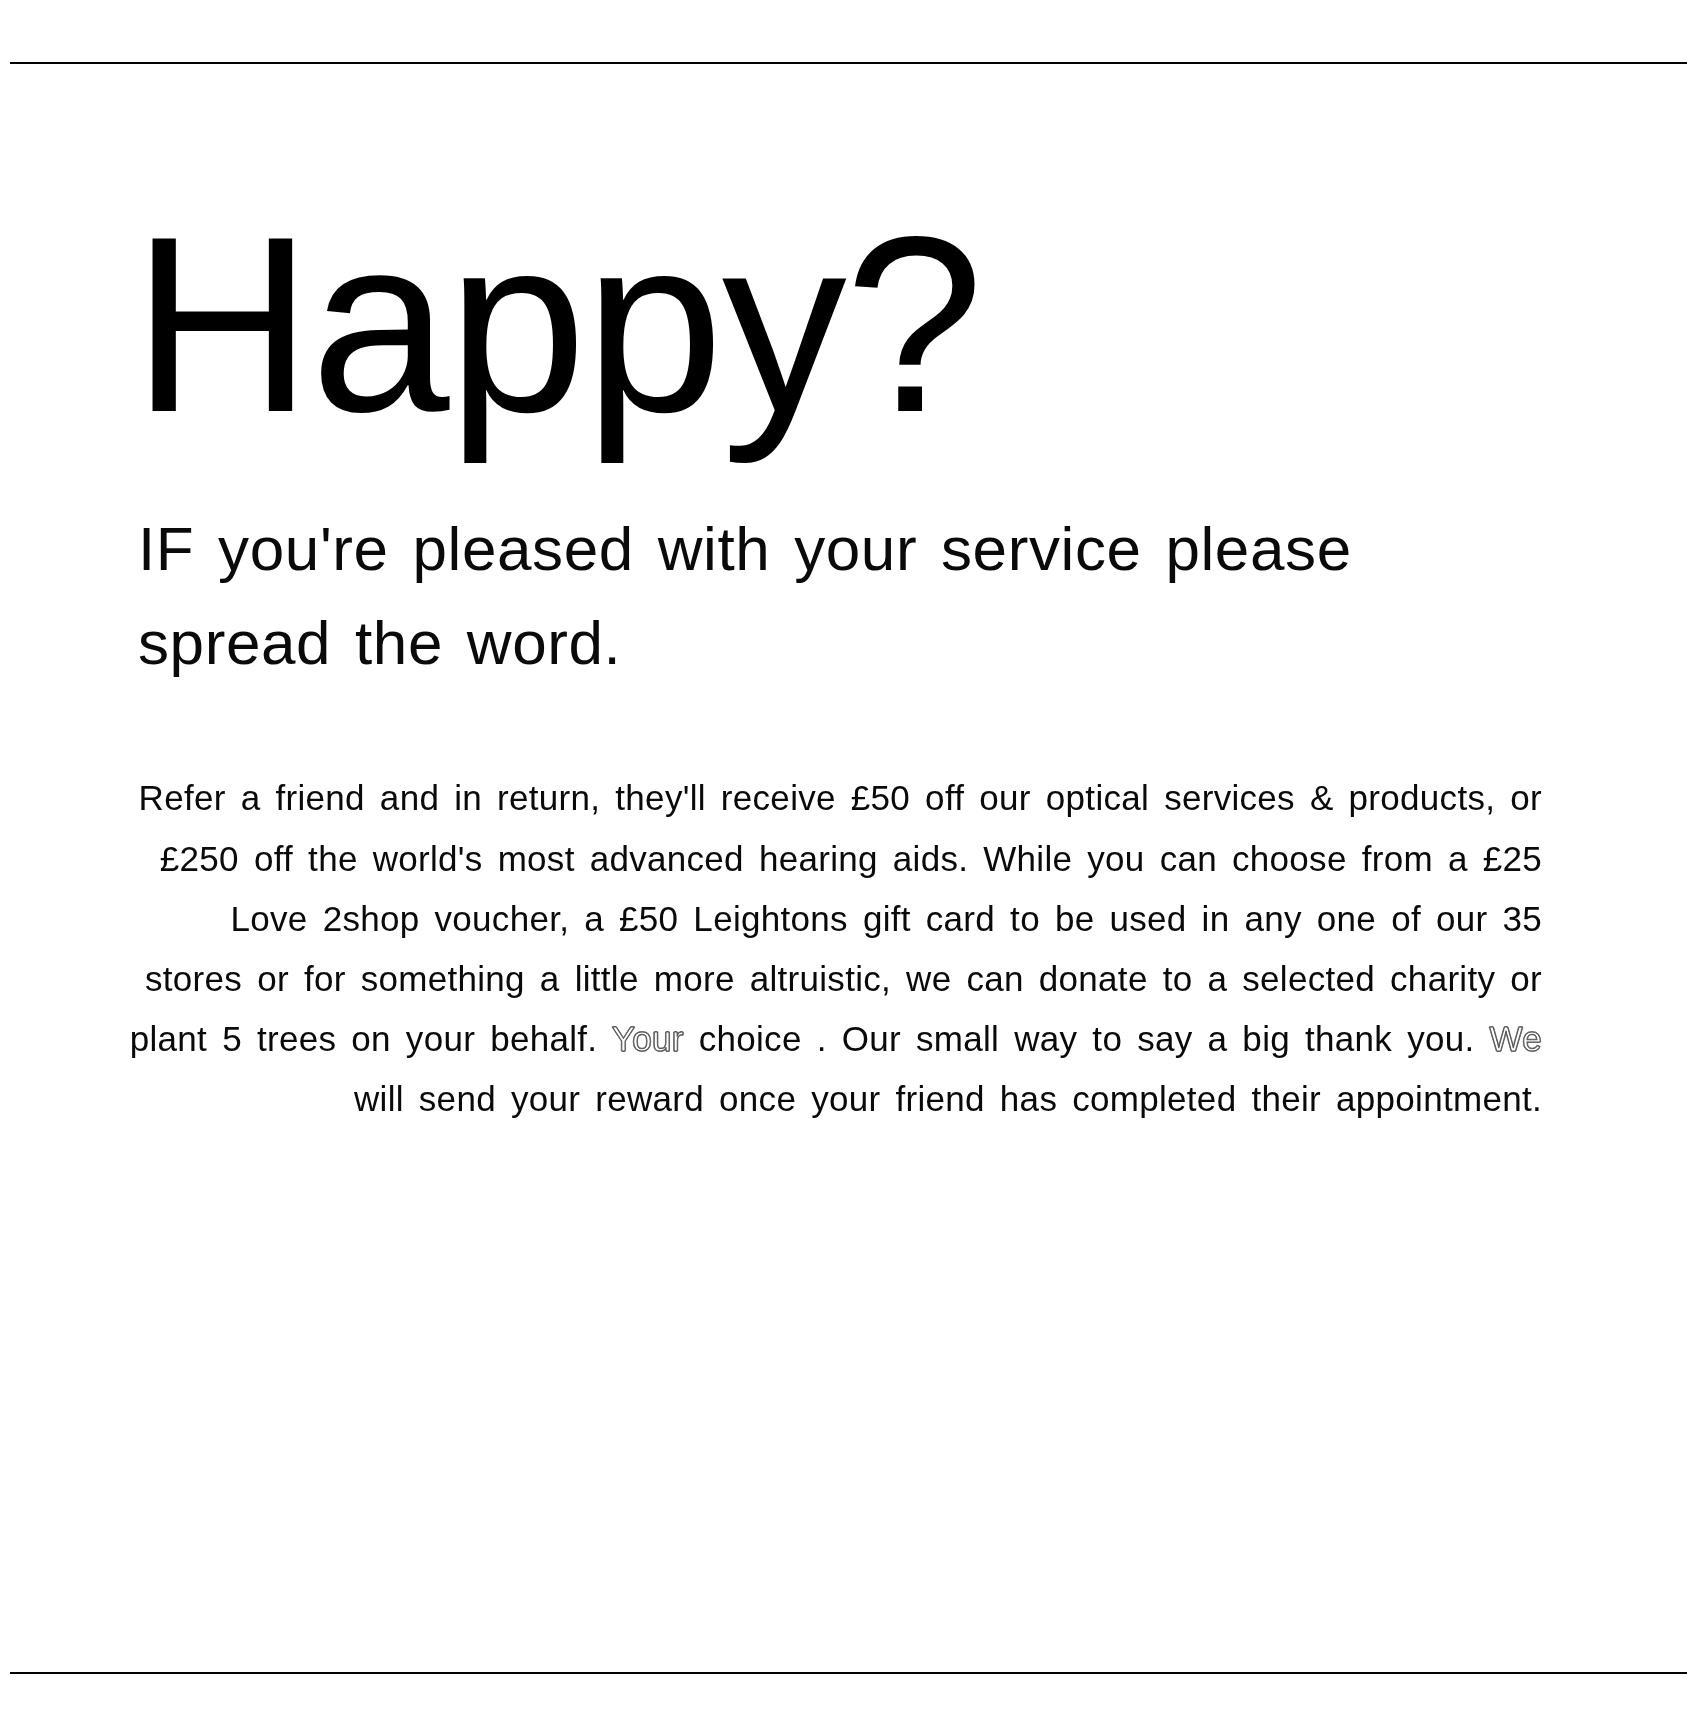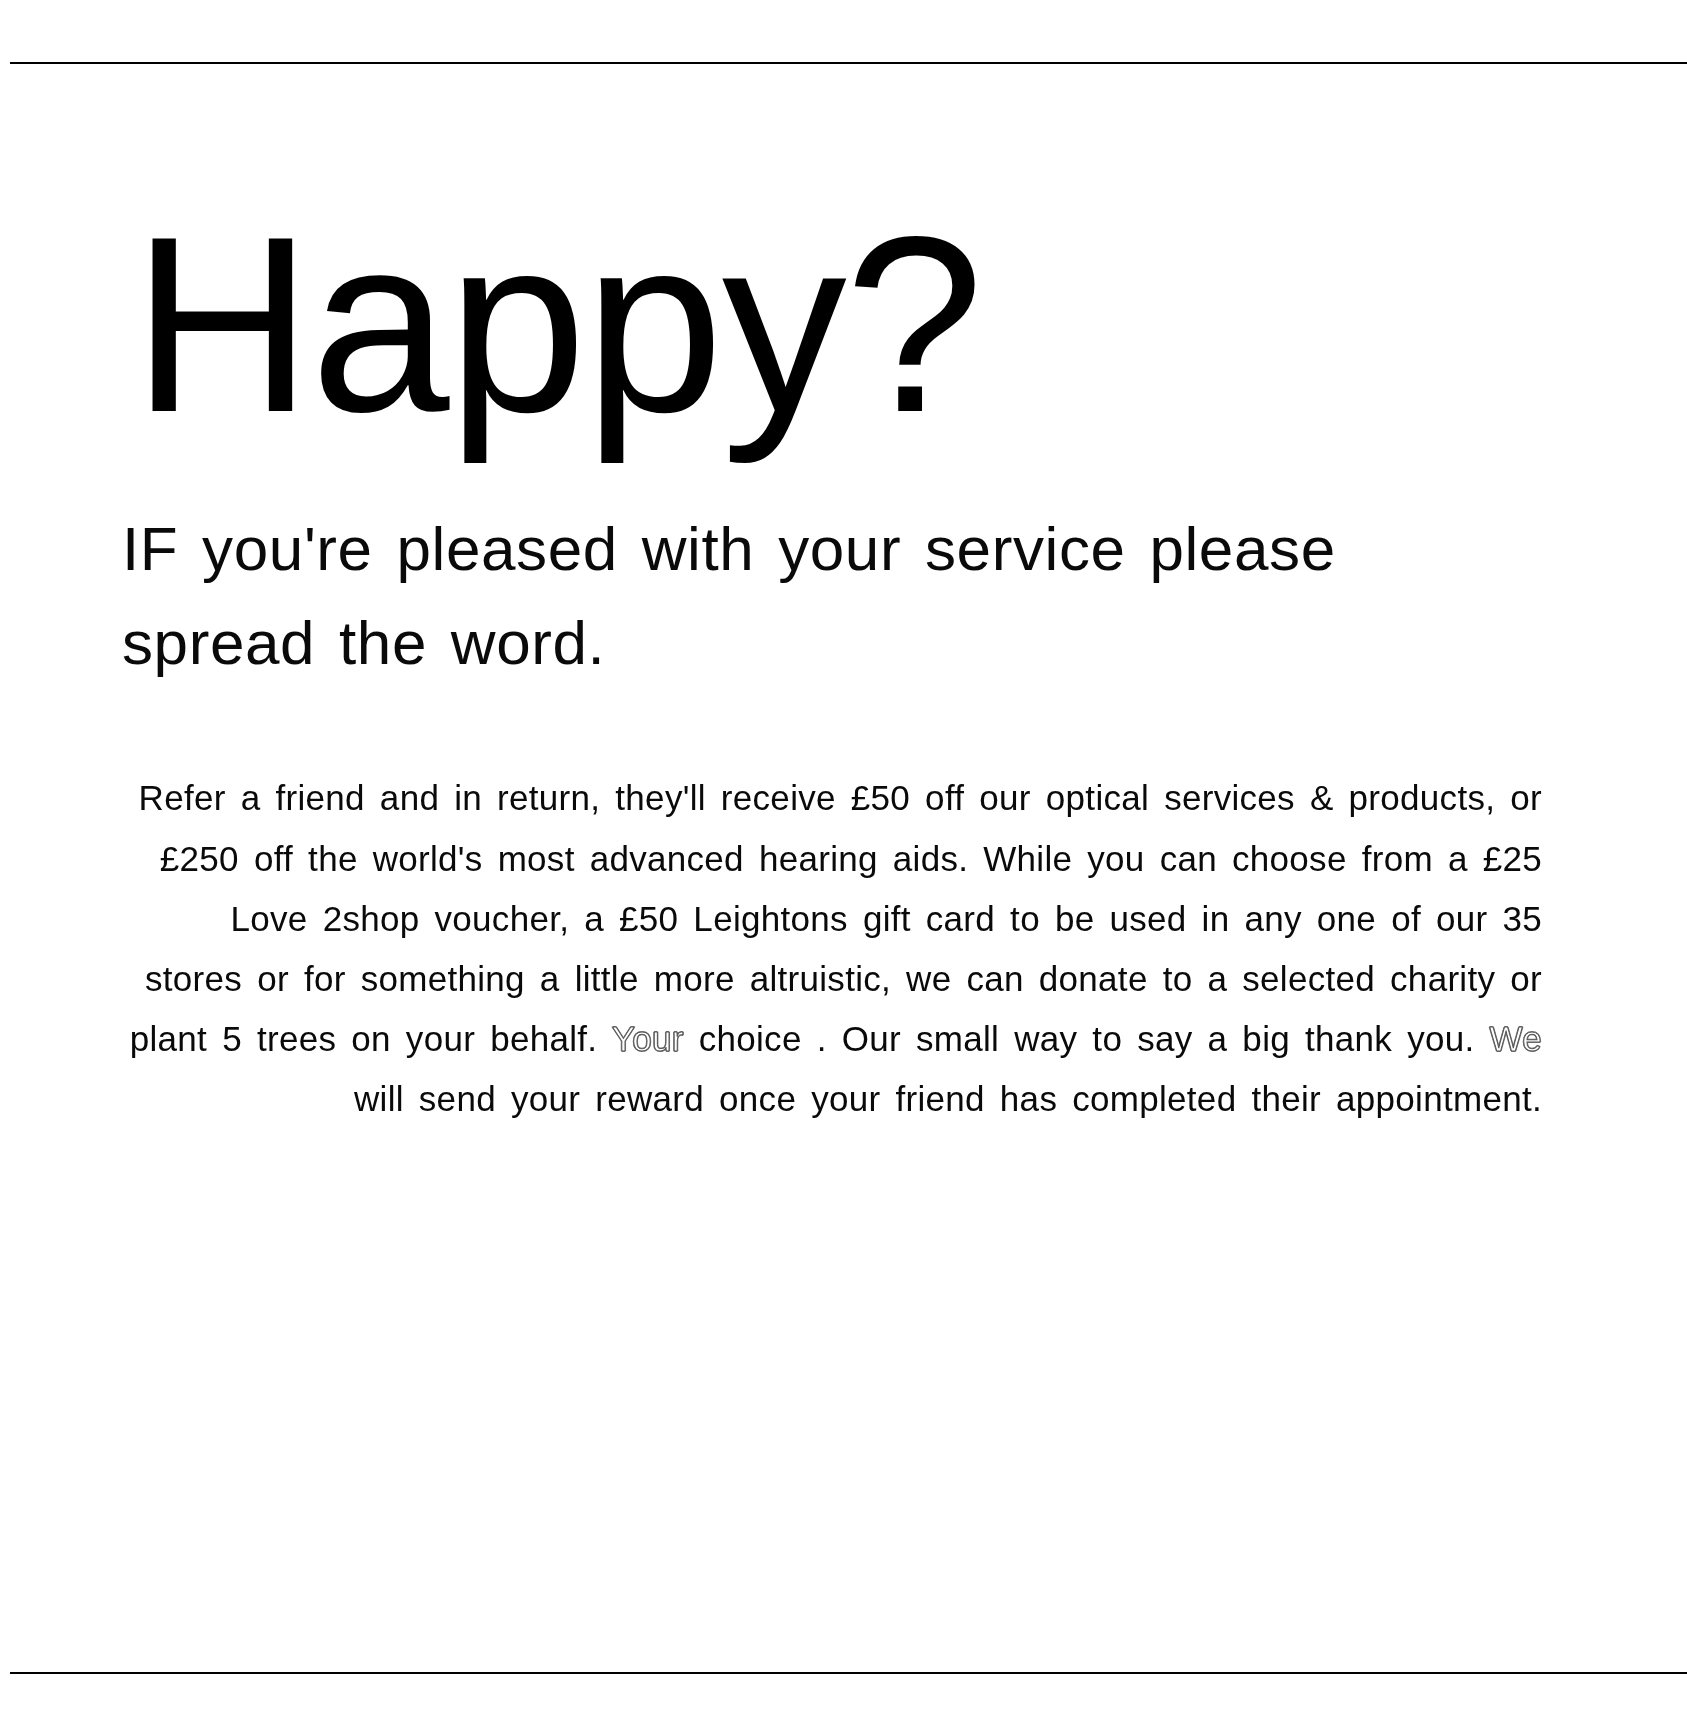--- a/index.html
+++ b/index.html
@@ -53,21 +53,21 @@
   .headline {
     font-size: 250px;
     line-height: 1.0;
     font-weight: 400;
     letter-spacing: -2px;
     margin: 0 0 0 12px;
     color: #000000;
   }
 
   .subhead {
-    margin: 52px 0 0 2px;
+    margin: 52px 0 0 18px;
     font-size: 62px;
     line-height: 1.52;
     font-weight: 400;
     letter-spacing: 0.6px;
     word-spacing: 6px;
     color: #0a0a0a;
     max-width: 1330px;
   }
 
   .body-copy {

